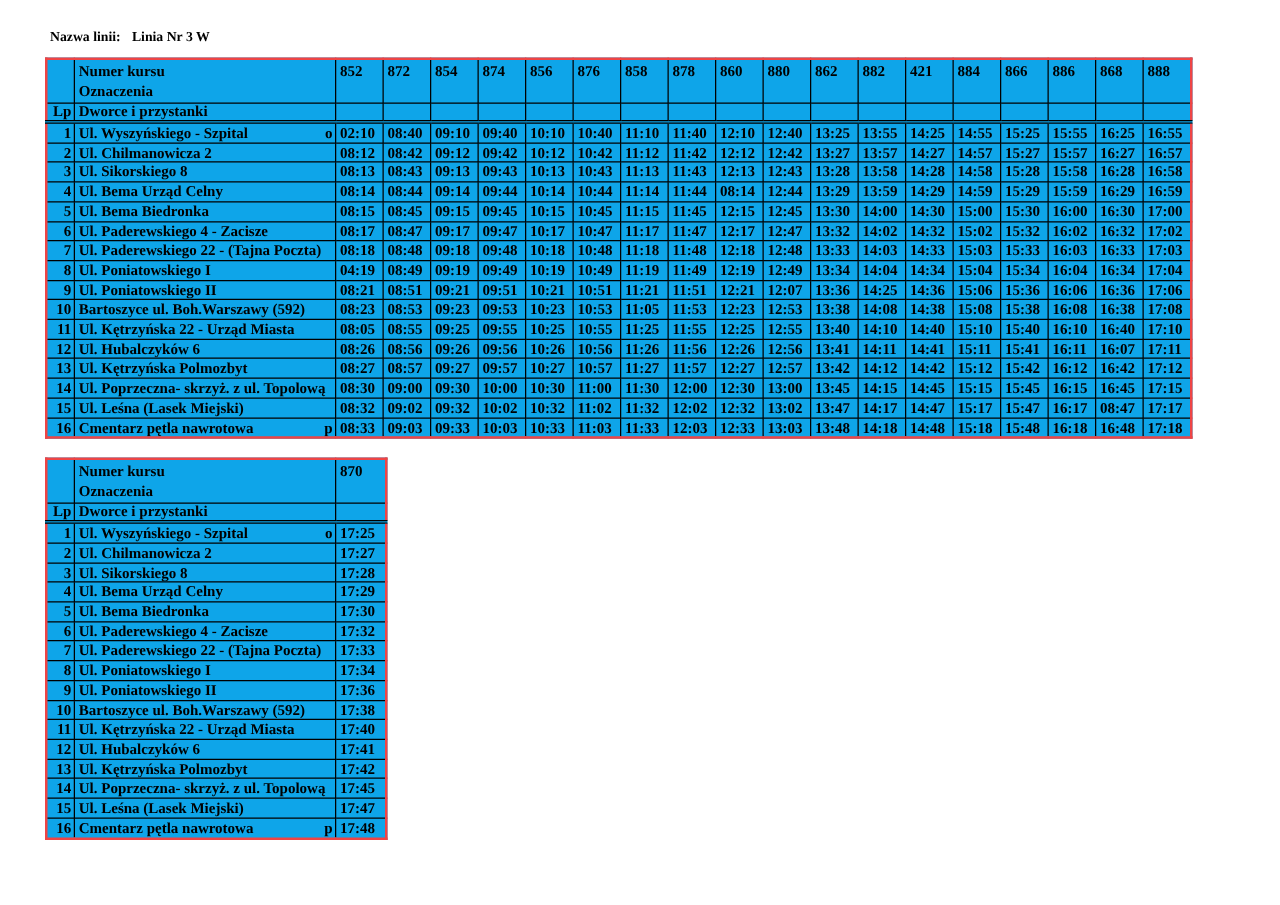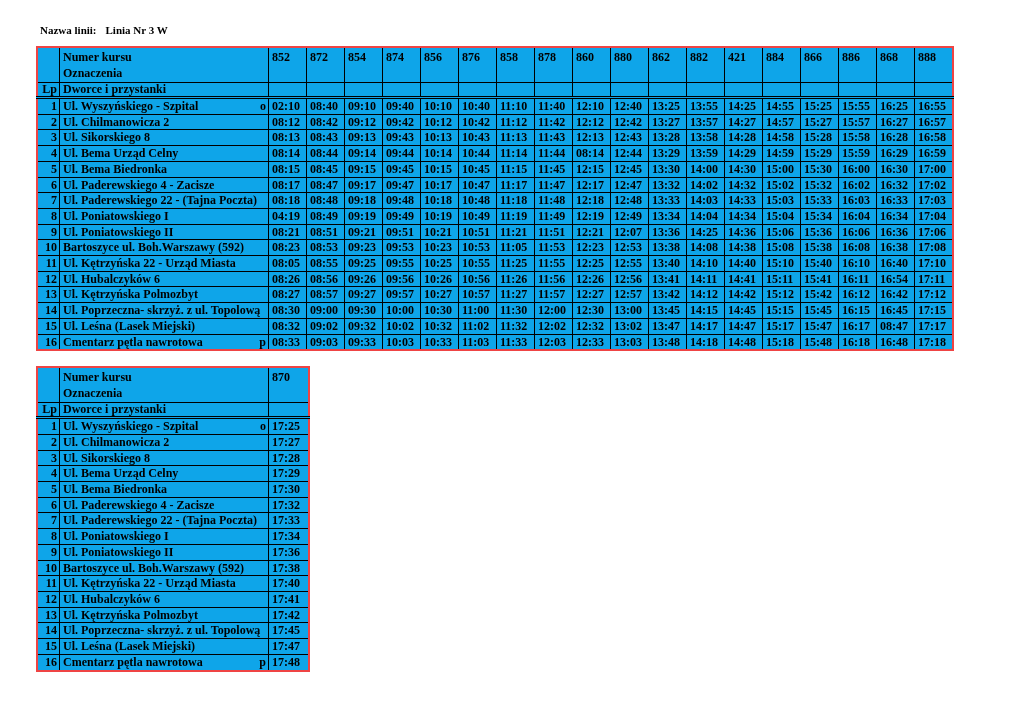--- a/index.html
+++ b/index.html
@@ -403,21 +403,21 @@
           <td class="c-time">11:26</td>
           <td class="c-time pair-sep">11:56</td>
           <td class="c-time">12:26</td>
           <td class="c-time pair-sep">12:56</td>
           <td class="c-time">13:41</td>
           <td class="c-time pair-sep">14:11</td>
           <td class="c-time">14:41</td>
           <td class="c-time pair-sep">15:11</td>
           <td class="c-time">15:41</td>
           <td class="c-time pair-sep">16:11</td>
-          <td class="c-time">16:54</td>
+          <td class="c-time">16:07</td>
           <td class="c-time">17:11</td>
         </tr>
         <tr>
           <td class="c-lp">13</td>
           <td class="c-name">
             <span class="stop-name">Ul. Kętrzyńska Polmozbyt</span>
           </td>
           <td class="c-time">08:27</td>
           <td class="c-time pair-sep">08:57</td>
           <td class="c-time">09:27</td>

